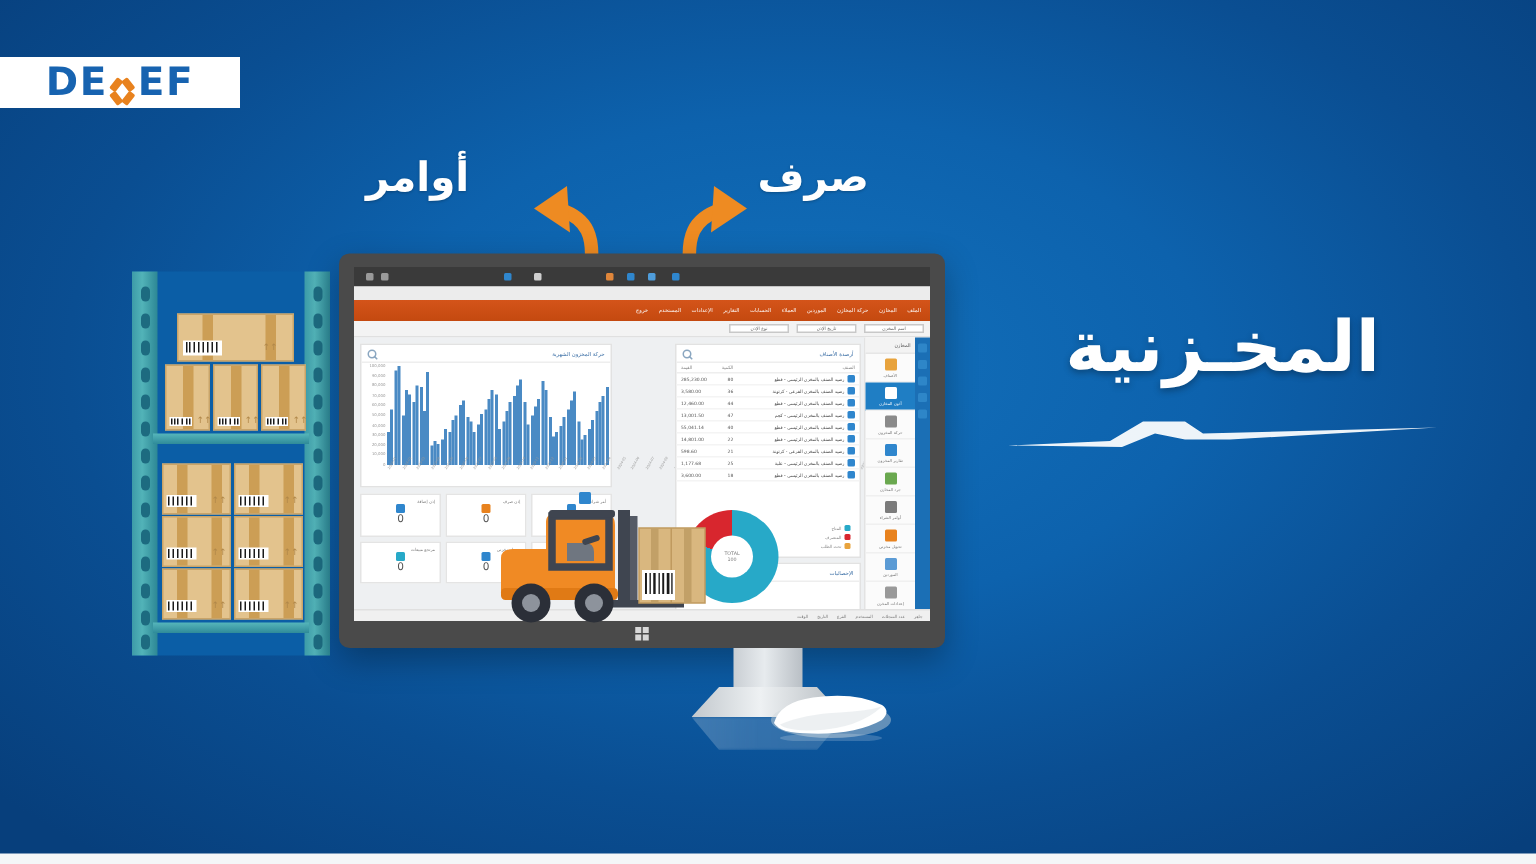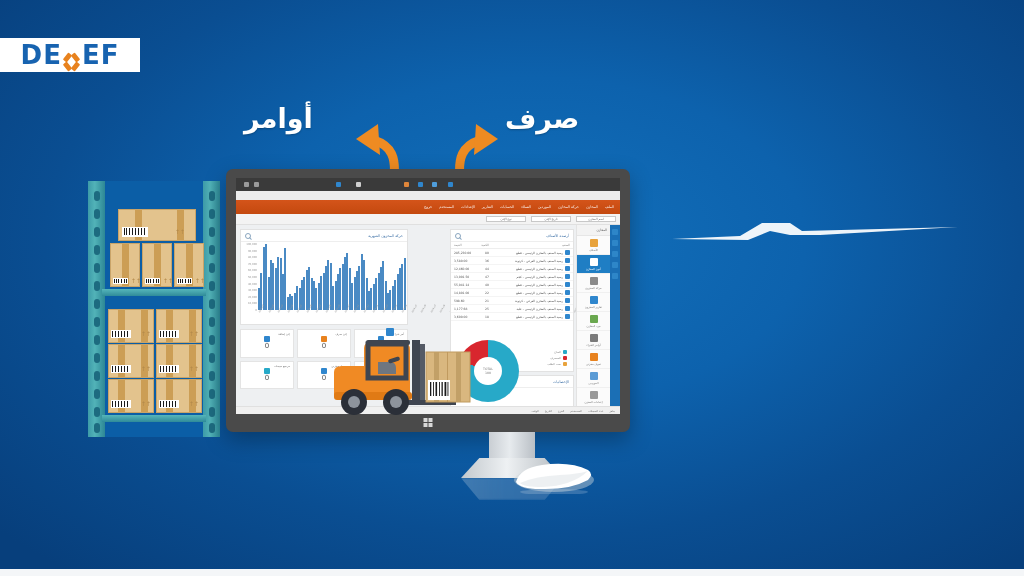--- a/index.html
+++ b/index.html
@@ -13,21 +13,21 @@
     position:absolute; inset:0; width:1024px; height:576px;
     background:
       radial-gradient(ellipse 70% 75% at 52% 42%, #1270bb 0%, #0d62ad 38%, #0a4e92 68%, #073f7c 100%);
     overflow:hidden;
   }
   
   .bottom-strip{ position:absolute; left:0; bottom:0; width:1024px; height:7px; background:#f4f6f8; }
 
   
   .logo-box{
-    position:absolute; left:0px; top:38px; width:140px; height:34px;
+    position:absolute; left:0px; top:38px; width:160px; height:34px;
     background:#ffffff; display:flex; align-items:center; justify-content:center;
   }
   .logo-text{
     font-size:26px; font-weight:bold; letter-spacing:1px;
     color:#1763b0; font-family:"DejaVu Sans","Liberation Sans",sans-serif;
     position:relative; line-height:1;
   }
   .logo-x{ position:relative; display:inline-block; width:20px; }
   .logo-x span{
     position:absolute; top:-9px; width:5px; height:9px; background:#e8821e; border-radius:1px;
@@ -250,20 +250,21 @@
     <path d="M38 6 L16 21 L40 37 Z" fill="#ee8b22"></path>
   </svg>
   <svg class="arrow-svg" style="left:444px;top:118px;" width="70" height="62" viewBox="0 0 70 62">
     <path d="M16 60 C14 40 18 28 36 22" stroke="#ee8b22" stroke-width="9" fill="none" stroke-linecap="round"></path>
     <path d="M32 6 L54 21 L30 37 Z" fill="#ee8b22"></path>
   </svg>
   <div class="lbl lbl-recv">أوامر</div>
   <div class="lbl lbl-issue">صرف</div>
 
   <div class="title-wrap">
+    <div class="title-line">المخـزنية</div>
     <svg width="290" height="34" viewBox="0 0 290 34" style="margin-top:6px;">
       <path d="M2 30 L70 27 L92 14 L120 14 L132 22 L288 18 L150 26 L120 26 L100 22 L78 31 Z" fill="#ffffff" opacity="0.93"></path>
     </svg>
   </div>
 
   <div class="shelf">
     <div class="shelf-bg"></div>
     <div class="upright left">
       <i style="top:10px"></i>
         <i style="top:28px"></i>

